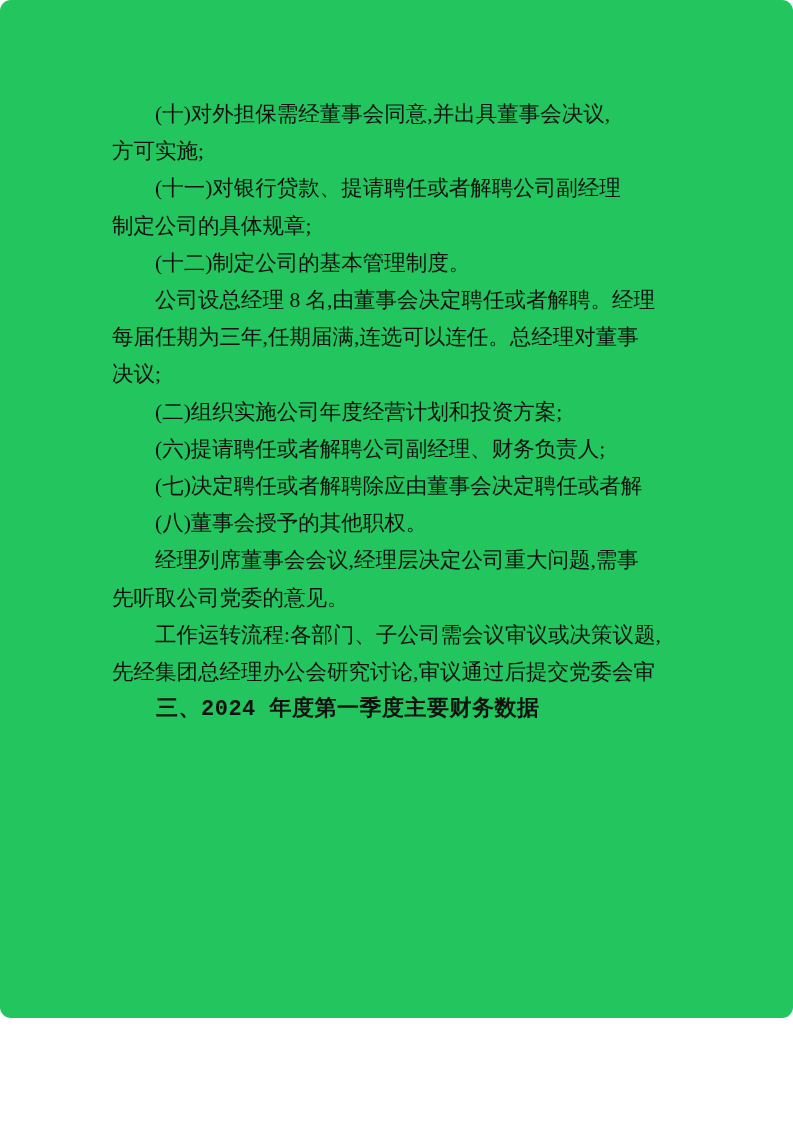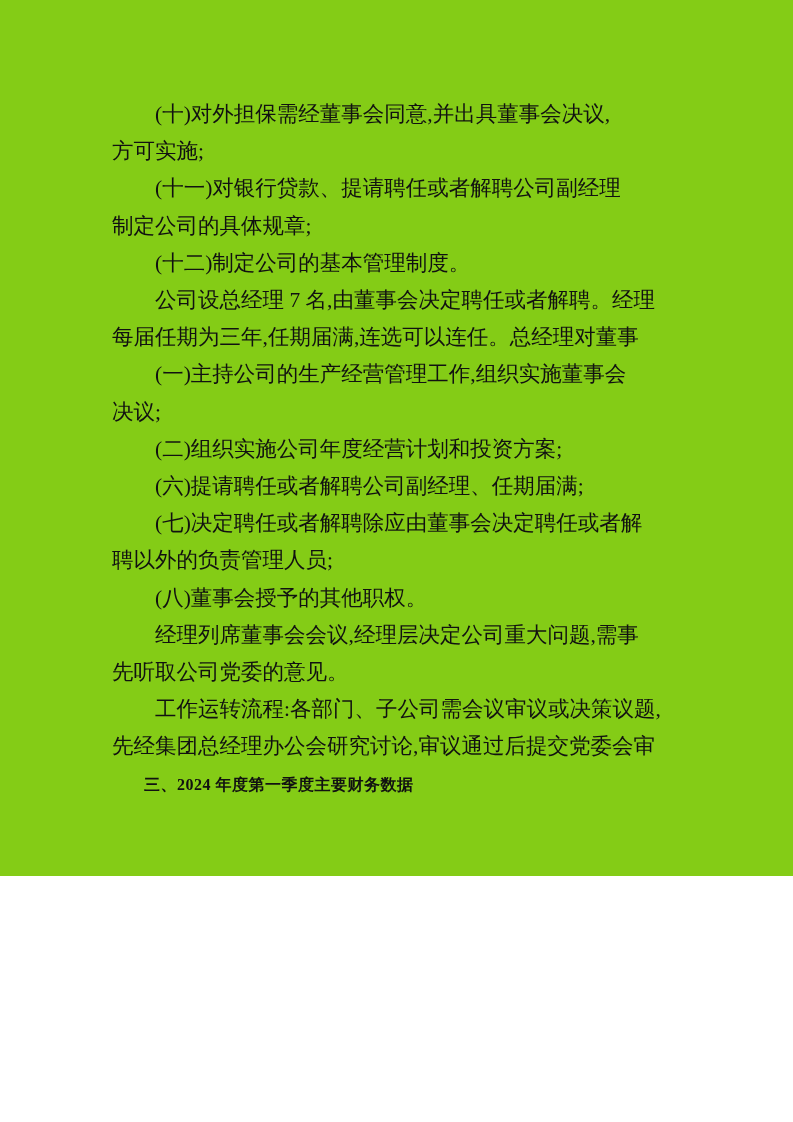--- a/index.html
+++ b/index.html
@@ -3,46 +3,47 @@
 <meta charset="utf-8">
 <style>
   html, body {
     margin: 0;
     padding: 0;
     background: #ffffff;
   }
   .page {
     position: relative;
     width: 793px;
-    height: 876px;
-    background: #84cc16;
+    height: 1018px;
+    background: #22c55e;
     overflow: hidden;
     color: #111111;
+    border-radius: 11px;
   }
   .content {
     position: absolute;
     left: 112px;
     top: 96px;
     width: 570px;
     font-family: "Liberation Serif", "DejaVu Serif", serif;
     font-size: 21.5px;
     line-height: 37.2px;
     color: #111111;
     text-align: left;
   }
   .line {
     white-space: nowrap;
   }
   .line.first {
     text-indent: 2em;
   }
   .line.heading {
-    font-family: Liberation Serif, serif;
+    font-family: Liberation Mono, monospace;
     font-weight: bold;
-    font-size: 16px;
+    font-size: 22px;
     letter-spacing: 0.5px;
   }
   .footer {
     position: absolute;
     left: 640px;
     top: 1035px;
     font-family: "Liberation Serif", "DejaVu Serif", serif;
     font-size: 21px;
     line-height: 28px;
     color: #111111;
@@ -51,28 +52,26 @@
 </head>
 <body>
 
 <div class="page">
   <div class="content">
       <div class="line first">(十)对外担保需经董事会同意,并出具董事会决议,</div>
       <div class="line">方可实施;</div>
       <div class="line first">(十一)对银行贷款、提请聘任或者解聘公司副经理</div>
       <div class="line">制定公司的具体规章;</div>
       <div class="line first">(十二)制定公司的基本管理制度。</div>
-      <div class="line first">公司设总经理 7 名,由董事会决定聘任或者解聘。经理</div>
+      <div class="line first">公司设总经理 8 名,由董事会决定聘任或者解聘。经理</div>
       <div class="line">每届任期为三年,任期届满,连选可以连任。总经理对董事</div>
-      <div class="line first">(一)主持公司的生产经营管理工作,组织实施董事会</div>
       <div class="line">决议;</div>
       <div class="line first">(二)组织实施公司年度经营计划和投资方案;</div>
-      <div class="line first">(六)提请聘任或者解聘公司副经理、任期届满;</div>
+      <div class="line first">(六)提请聘任或者解聘公司副经理、财务负责人;</div>
       <div class="line first">(七)决定聘任或者解聘除应由董事会决定聘任或者解</div>
-      <div class="line">聘以外的负责管理人员;</div>
       <div class="line first">(八)董事会授予的其他职权。</div>
       <div class="line first">经理列席董事会会议,经理层决定公司重大问题,需事</div>
       <div class="line">先听取公司党委的意见。</div>
       <div class="line first">工作运转流程:各部门、子公司需会议审议或决策议题,</div>
       <div class="line">先经集团总经理办公会研究讨论,审议通过后提交党委会审</div>
       <div class="line heading first">三、2024 年度第一季度主要财务数据</div>
     </div>
   <div class="footer">- 5 -</div>
 </div>
 

